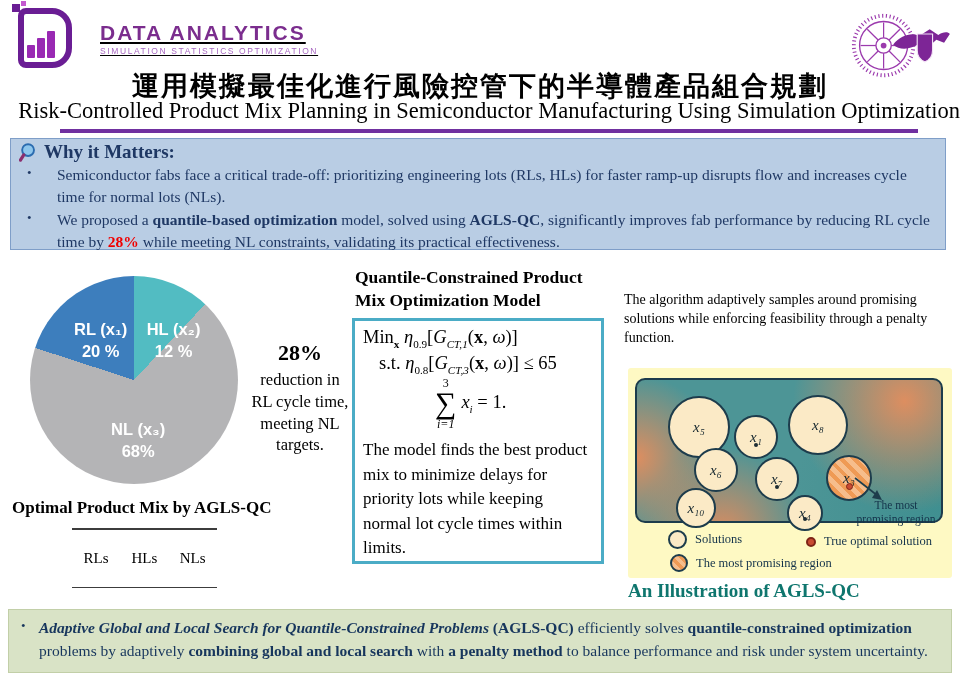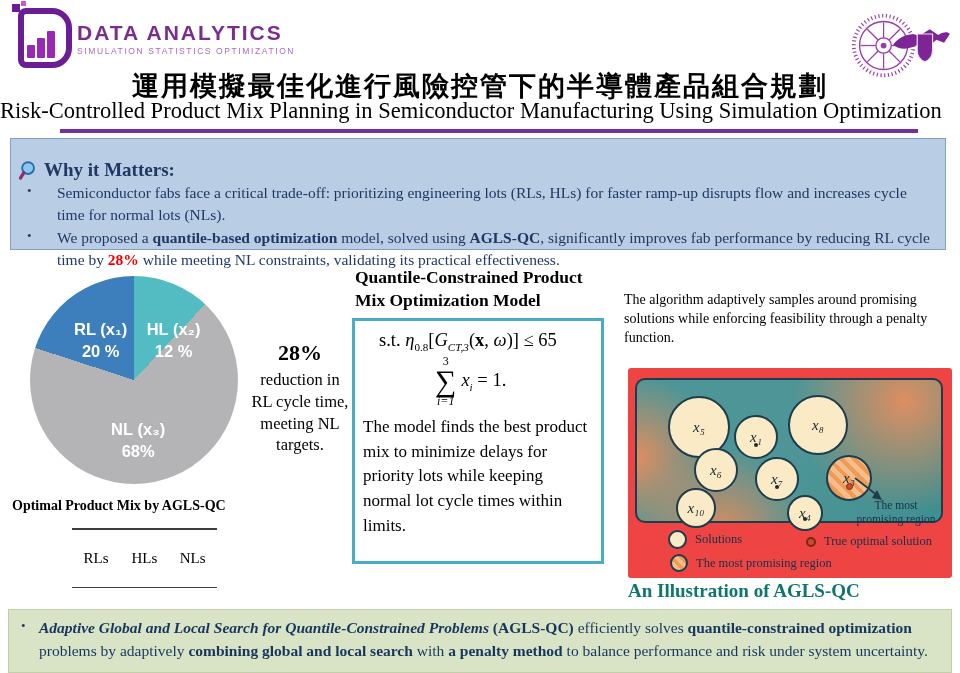--- a/index.html
+++ b/index.html
@@ -1,59 +1,59 @@
 <!DOCTYPE html>
 <html><head>
 <meta charset="utf-8">
 <style>
   html,body{margin:0;padding:0;}
   body{width:960px;height:673px;background:#fff;position:relative;overflow:hidden;
        font-family:"Liberation Serif","DejaVu Serif",serif;}
   .abs{position:absolute;}
 
   
-  .logo{left:18px;top:8px;display:flex;align-items:center;gap:5px;}
+  .logo{left:18px;top:8px;display:flex;align-items:center;gap:28px;text-decoration:underline;}
   .dmark{position:relative;width:42px;height:48px;border:6px solid #6a1d94;
          border-radius:8px 20px 20px 8px;background:#fff;}
   .dmark .bar{position:absolute;bottom:4px;background:#9929b3;width:8px;border-radius:1px;}
   .b1{left:3px;height:13px;} .b2{left:13px;height:20px;} .b3{left:23px;height:27px;}
   .sq1{position:absolute;left:-12px;top:-10px;width:8px;height:8px;background:#6a1d94;}
   .sq2{position:absolute;left:-3px;top:-13px;width:5px;height:5px;background:#c45ad0;}
   .logo-title{font-family:"Liberation Sans","DejaVu Sans",sans-serif;color:#7b2d8e;
               font-size:21px;letter-spacing:2px;font-weight:600;}
   .logo-sub{font-family:"Liberation Sans","DejaVu Sans",sans-serif;color:#a869c2;
             font-size:8.5px;letter-spacing:1.6px;margin-top:1px;}
 
   
   .title-zh{left:0;top:68px;width:100%;text-align:center;font-size:27px;font-weight:bold;
             letter-spacing:2px;color:#000;}
-  .title-en{left:0;top:98px;width:100%;text-align:left;font-size:22.5px;color:#000;white-space:nowrap;}
+  .title-en{left:0;top:98px;width:100%;text-align:right;font-size:22.5px;color:#000;white-space:nowrap;}
   .rule{left:60px;top:129px;width:858px;height:4px;background:#7030a0;}
 
   
   .why-box{left:10px;top:138px;width:936px;height:112px;background:#b9cde4;
-           border:1.5px solid #7f9ec8;color:#1f3864;box-sizing:border-box;padding:20px 8px 0 8px;}
+           border:1.5px solid #7f9ec8;color:#1f3864;box-sizing:border-box;padding:2px 8px 0 8px;}
   .why-head{display:flex;align-items:center;gap:4px;font-size:19px;font-weight:bold;}
   .why-bullet{position:relative;padding-left:38px;font-size:15.5px;line-height:1.42;margin-top:1px;}
   .why-bullet .marker{position:absolute;left:8px;top:0;font-size:13px;}
   .bd{font-weight:bold;} .red{color:#f00000;font-weight:bold;} .it{font-style:italic;}
   .bi{font-weight:bold;font-style:italic;}
 
   
   .pie{left:30px;top:276px;width:208px;height:208px;border-radius:50%;}
   .pie-label{position:absolute;transform:translate(-50%,-50%);text-align:center;color:#fff;
              font-family:"Liberation Sans","DejaVu Sans",sans-serif;font-weight:600;
              font-size:16.5px;line-height:1.3;}
   .pie-label span{display:block;}
   .pl-rl{left:34%;top:31%;} .pl-hl{left:69%;top:31%;} .pl-nl{left:52%;top:79%;}
   .annot{left:246px;top:340px;width:108px;text-align:center;color:#000;}
   .annot-big{font-size:22px;font-weight:bold;margin-bottom:3px;}
   .annot-line{font-size:16.5px;line-height:1.32;}
 
-  .caption-mix{left:12px;top:498px;font-size:14px;font-weight:bold;color:#000;}
+  .caption-mix{left:12px;top:498px;font-size:17px;font-weight:bold;color:#000;}
   .mix-table{left:72px;top:528px;border-collapse:collapse;font-size:15px;color:#000;}
   .mix-table th,.mix-table td{padding:20px 11px;text-align:center;font-weight:normal;}
   .mix-table thead tr{border-top:2px solid #3c3c3c;border-bottom:1.2px solid #3c3c3c;}
   .mix-table tbody tr{border-bottom:2px solid #3c3c3c;}
 
   
   .model-head{left:355px;top:266px;width:260px;font-size:17.5px;font-weight:bold;
               line-height:1.3;color:#000;}
   .model-box{left:352px;top:318px;width:252px;height:246px;border:3px solid #4bacc6;
              background:#fff;box-sizing:border-box;padding:6px 6px 0 8px;color:#000;}
@@ -61,21 +61,21 @@
   .math sub{font-size:0.6em;}
   .math-l2{margin:3px 0 0 16px;}
   .math-l3{display:flex;align-items:center;margin:2px 0 0 72px;gap:5px;}
   .sigma-col{display:flex;flex-direction:column;align-items:center;line-height:1;}
   .sigma-top{font-size:12px;} .sigma{font-size:30px;line-height:0.95;} .sigma-bot{font-size:12px;font-style:italic;}
   .model-note{font-size:17px;line-height:1.45;margin-top:8px;}
 
   
   .right-para{left:624px;top:291px;width:334px;font-size:14px;line-height:1.35;color:#000;}
 
-  .illus{left:628px;top:368px;width:324px;height:210px;background:#ef4444;border-radius:3px;}
+  .illus{left:628px;top:368px;width:324px;height:210px;background:#fef9c3;border-radius:3px;}
   .field{position:absolute;left:7px;top:10px;width:308px;height:145px;border:2.5px solid #1d3c4c;
          border-radius:10px;box-sizing:border-box;background-color:#4d9596;
          background-image:
            radial-gradient(circle at 88% 15%, #dd8e60 0%, rgba(221,142,96,0) 38%),
            radial-gradient(circle at 0% 55%, #dd8e60 0%, rgba(221,142,96,0) 26%),
            radial-gradient(circle at 28% 108%, #d98c60 0%, rgba(217,140,96,0) 32%),
            radial-gradient(circle at 100% 85%, #3f8f90 0%, rgba(63,143,144,0) 45%);}
   .sol{position:absolute;border-radius:50%;background:#fbeac6;border:2px solid #1d3c4c;
        box-sizing:border-box;display:flex;align-items:center;justify-content:center;}
   .sol-label{font-style:italic;font-size:15px;color:#14262e;}
@@ -202,20 +202,23 @@
         </tr>
       </tbody>
   </table>
 
   <div class="abs model-head">
     <div>Quantile-Constrained Product</div>
     <div>Mix Optimization Model</div>
   </div>
 
   <div class="abs model-box">
+    <div class="math">
+      <span>Min</span><sub class="bd">x</sub><span class="it"> η</span><sub>0.9</sub><span>[</span><span class="it">G</span><sub class="it">CT,1</sub><span>(</span><span class="bd">x</span><span>, </span><span class="it">ω</span><span>)]</span>
+    </div>
     <div class="math math-l2">
       <span>s.t.</span><span class="it"> η</span><sub>0.8</sub><span>[</span><span class="it">G</span><sub class="it">CT,3</sub><span>(</span><span class="bd">x</span><span>, </span><span class="it">ω</span><span>)] ≤ 65</span>
     </div>
     <div class="math math-l3">
       <span class="sigma-col">
         <span class="sigma-top">3</span>
         <span class="sigma">∑</span>
         <span class="sigma-bot">i=1</span>
       </span>
       <span>

